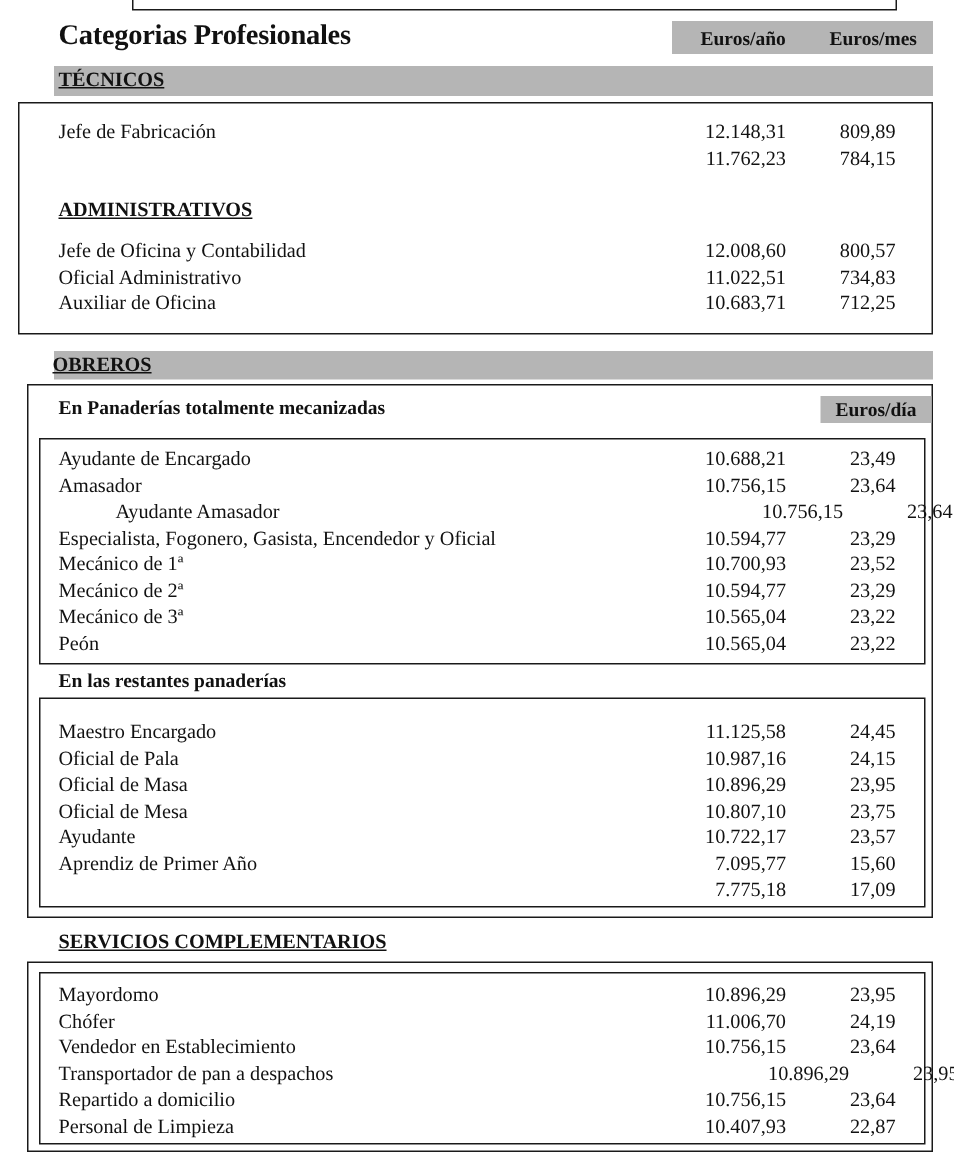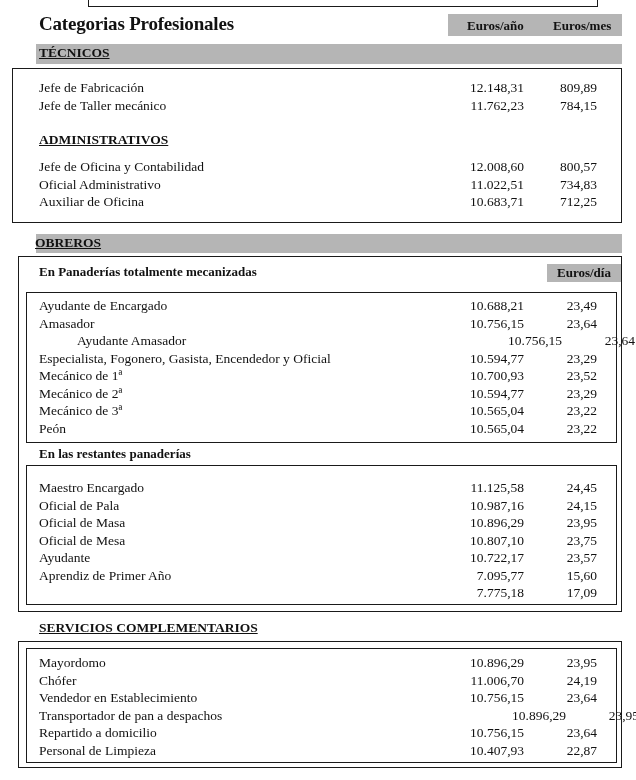--- a/index.html
+++ b/index.html
@@ -31,21 +31,20 @@
 <div class="abs sechdr" style="left:39px; top:45px;">TÉCNICOS</div>
 
 <div class="box" style="left:12px; top:68px; width:610px; height:155px;"></div>
 
 <div class="row" style="top:80px;">
   <span class="lbl">Jefe de Fabricación</span>
   <span class="v1">12.148,31</span>
   <span class="v2">809,89</span>
 </div>
 <div class="row" style="top:97.5px;">
-  <span class="lbl">Jefe de Taller mecánico</span>
   <span class="v1">11.762,23</span>
   <span class="v2">784,15</span>
 </div>
 
 <div class="abs sechdr" style="left:39px; top:132px;">ADMINISTRATIVOS</div>
 
 <div class="row" style="top:159px;">
   <span class="lbl">Jefe de Oficina y Contabilidad</span>
   <span class="v1">12.008,60</span>
   <span class="v2">800,57</span>

